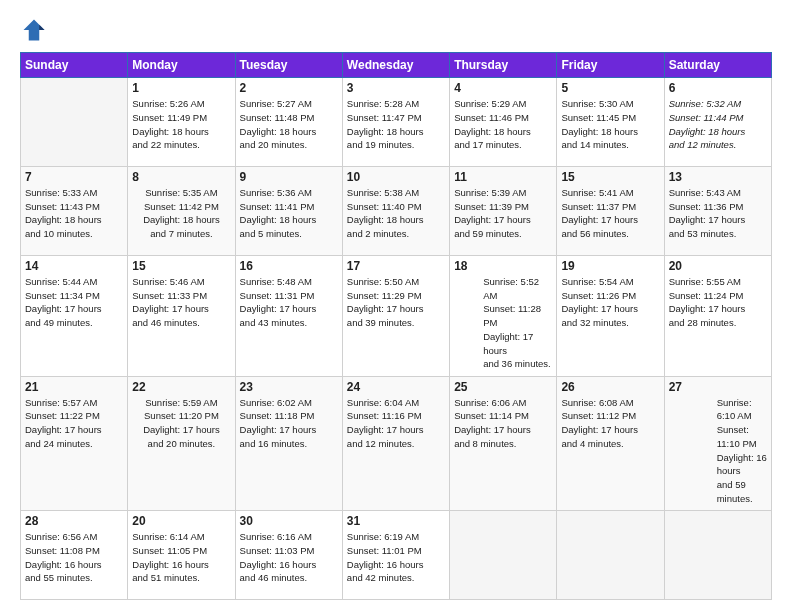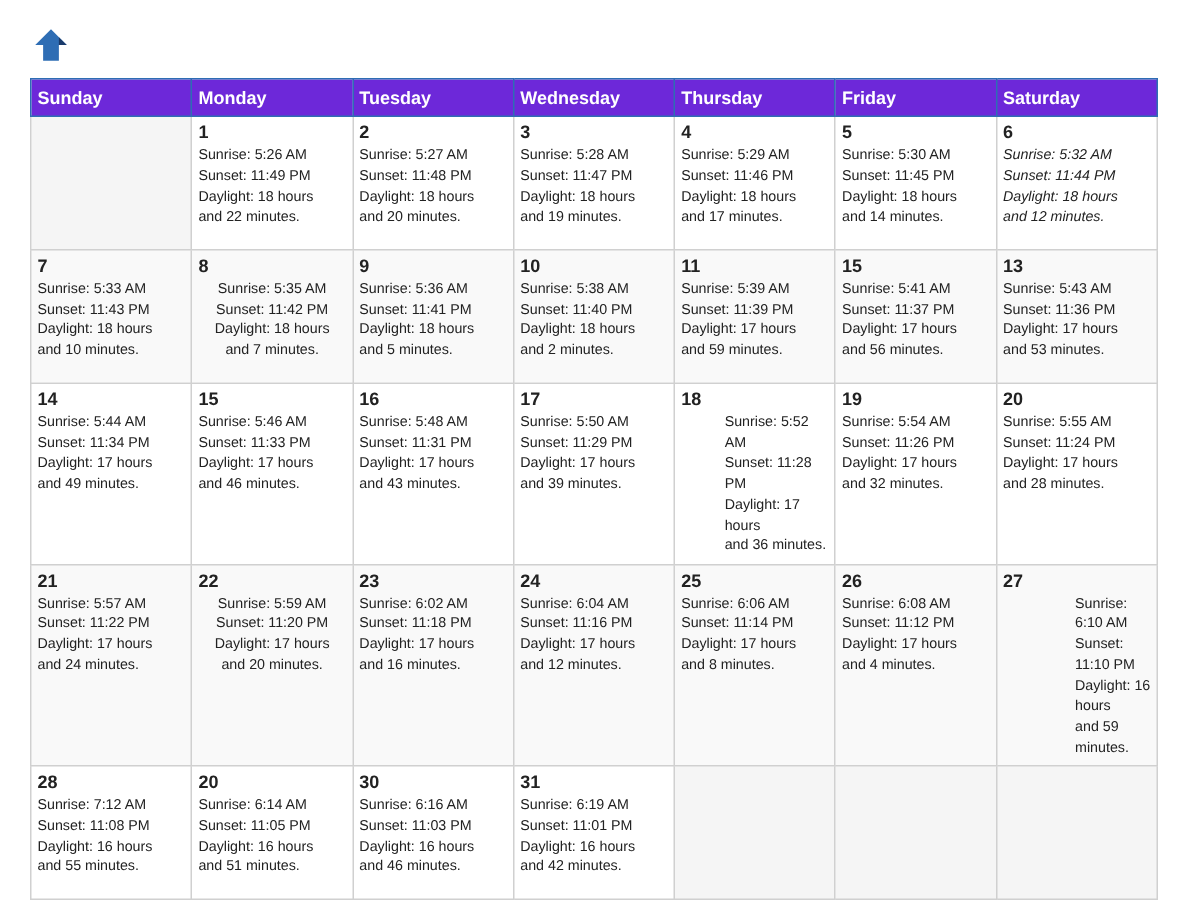--- a/index.html
+++ b/index.html
@@ -325,21 +325,21 @@
             <span class="day-num">27</span>
             <div class="cell-text" style="white-space: pre-line; margin-left: 48px;">Sunrise: 6:10 AM
 Sunset: 11:10 PM
 Daylight: 16 hours
 and 59 minutes.</div>
           </td>
         </tr>
         <tr>
           <td>
             <span class="day-num">28</span>
-            <div class="cell-text" style="white-space: pre-line;">Sunrise: 7:12 AM
+            <div class="cell-text" style="white-space: pre-line;">Sunrise: 6:56 AM
 Sunset: 11:08 PM
 Daylight: 16 hours
 and 55 minutes.</div>
           </td>
           <td>
             <span class="day-num">20</span>
             <div class="cell-text" style="white-space: pre-line;">Sunrise: 6:14 AM
 Sunset: 11:05 PM
 Daylight: 16 hours
 and 51 minutes.</div>

